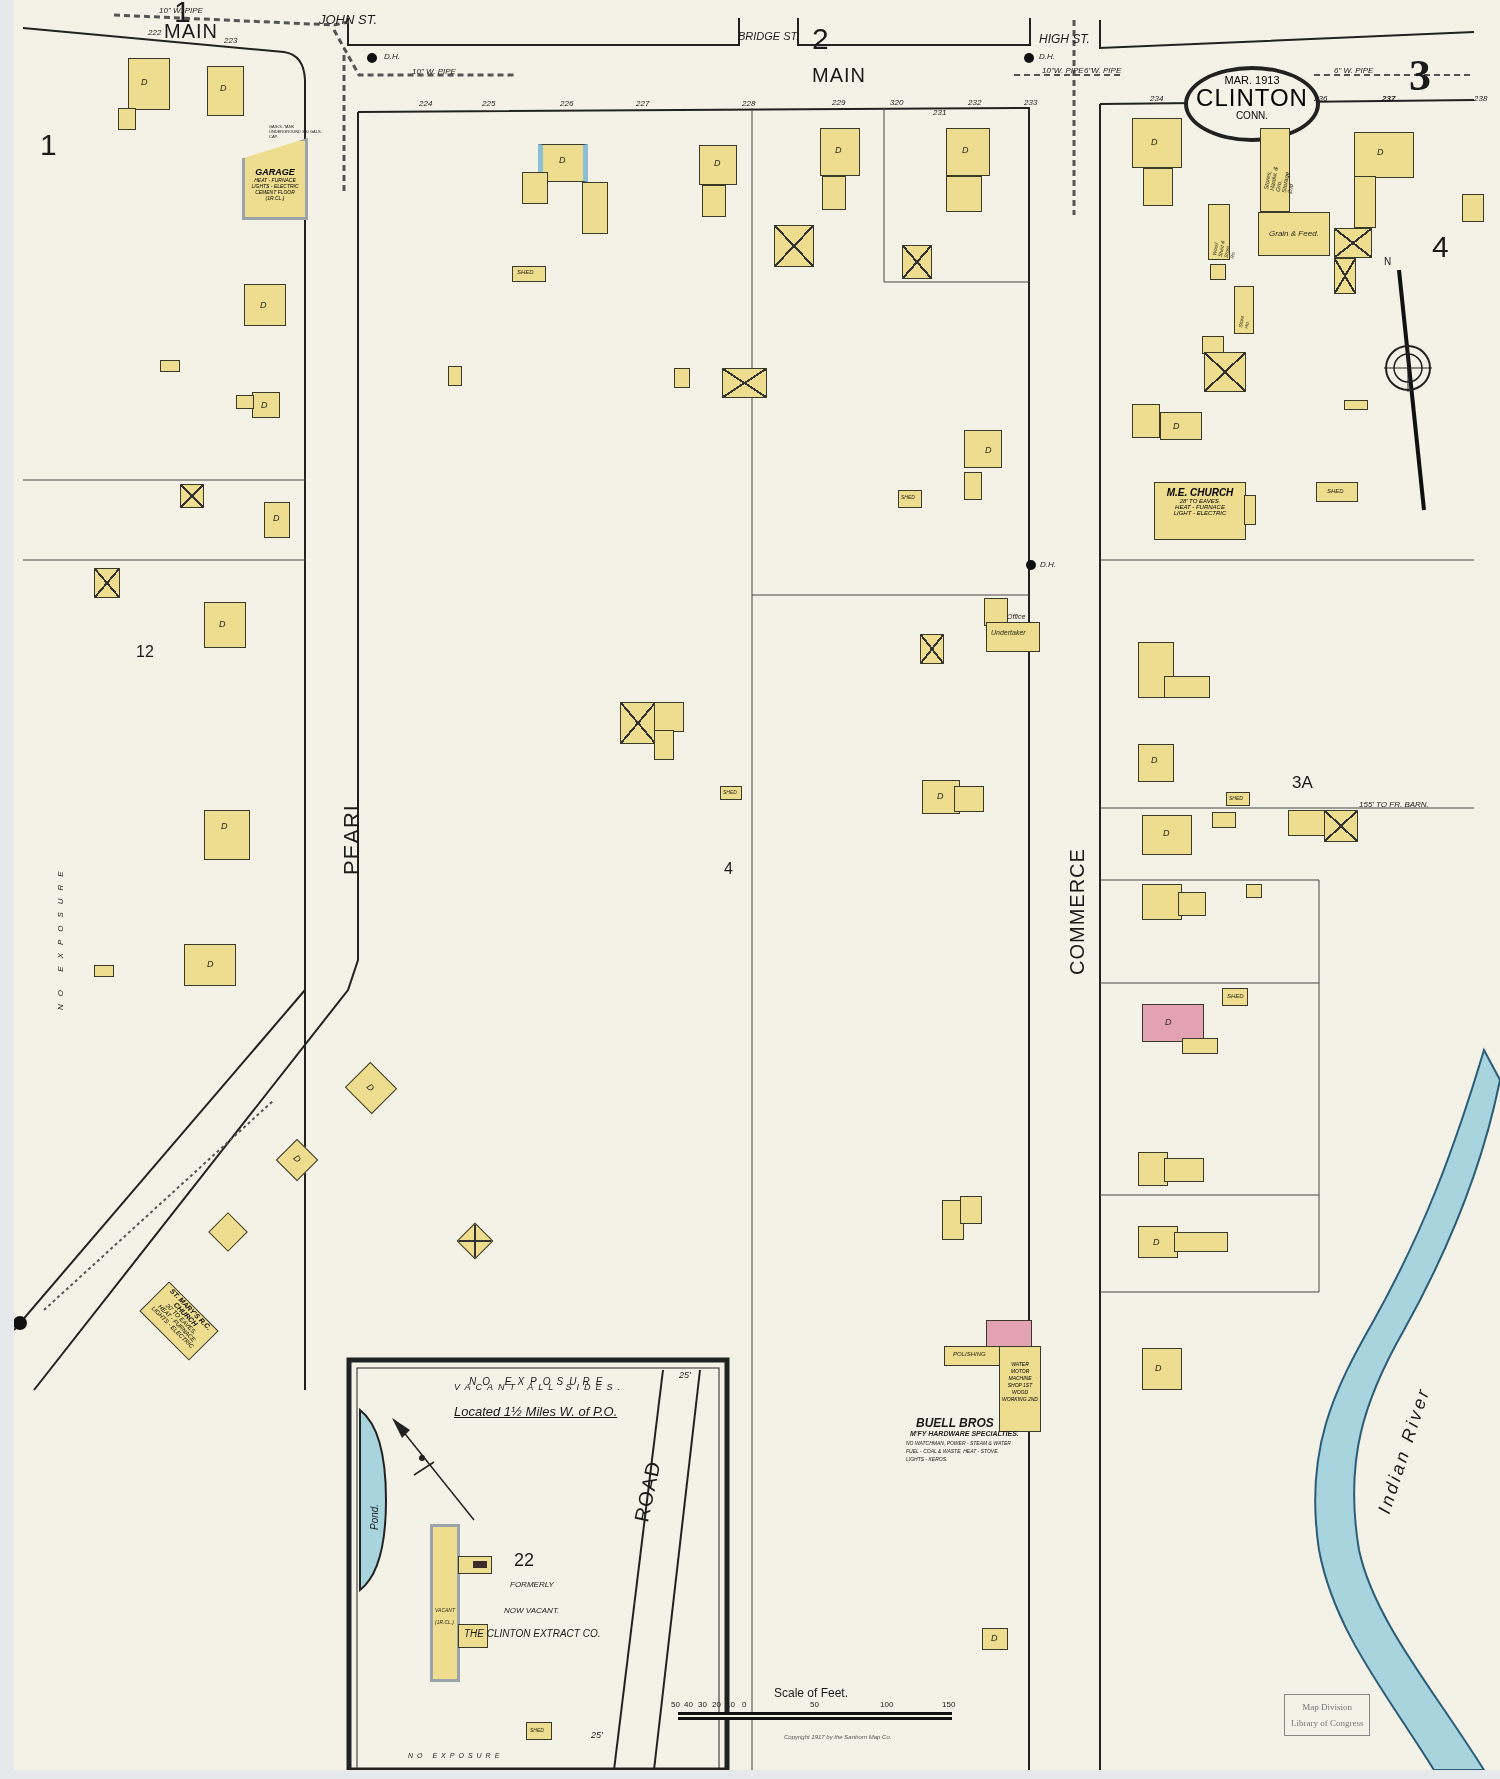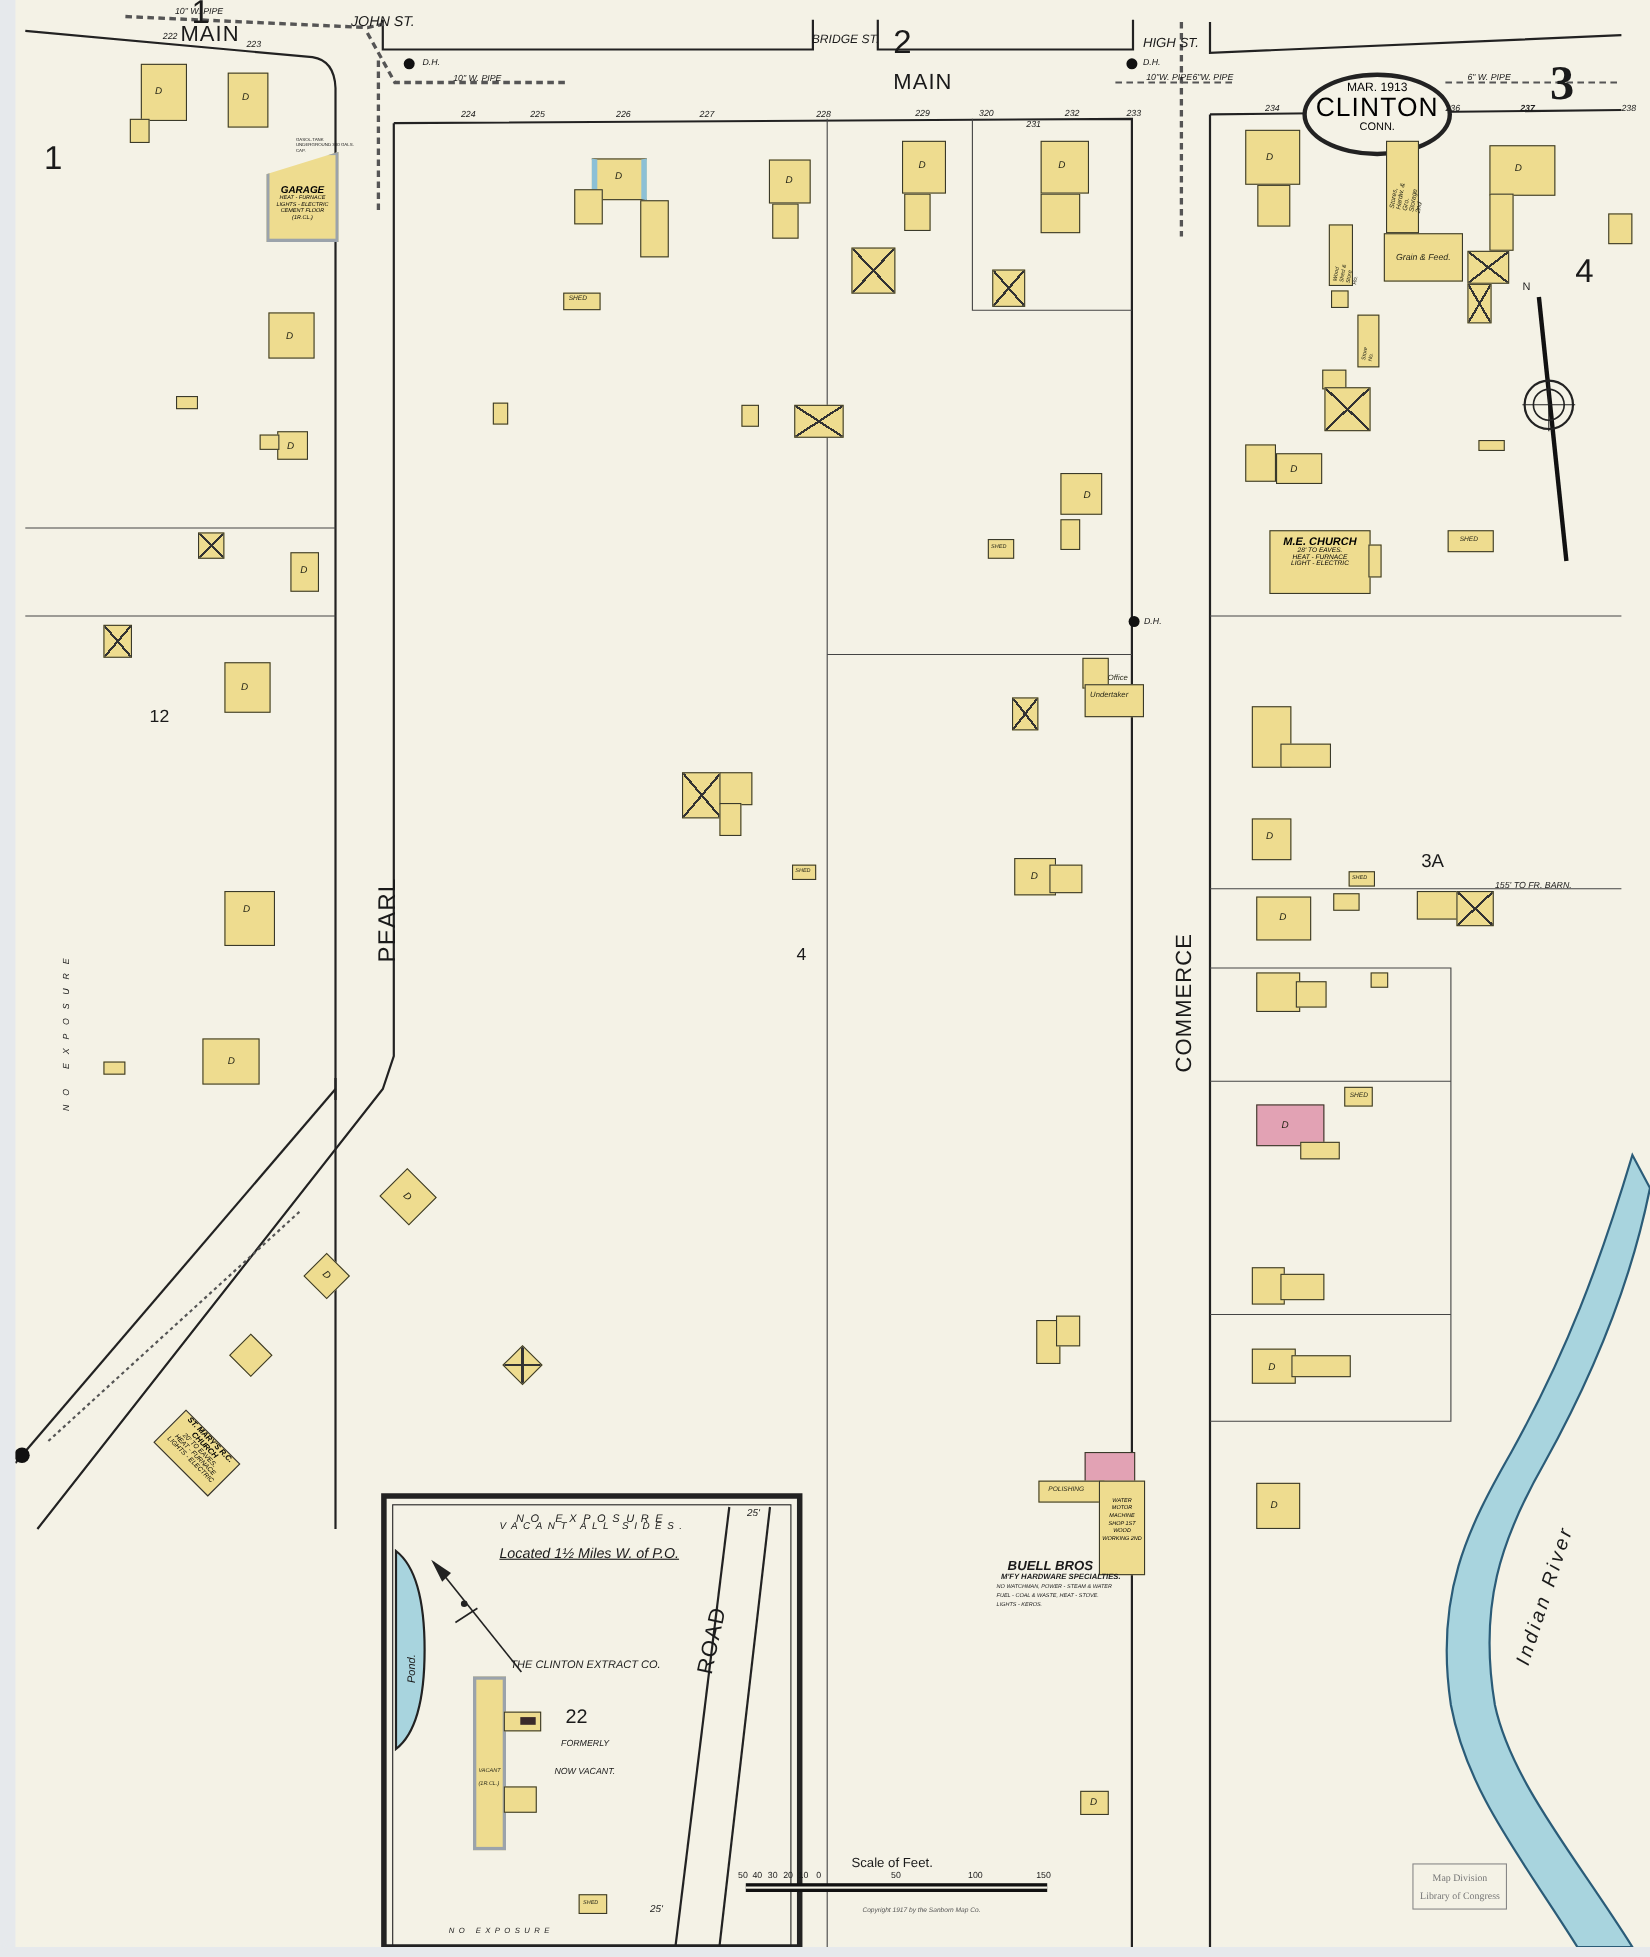--- a/index.html
+++ b/index.html
@@ -361,21 +361,21 @@
   <div class="txt tiny ital" style="left:577px;top:1730px;font-size:9px;">25'</div>
   <div class="bldg" style="left:416px;top:1524px;width:30px;height:158px;border:3px solid #9ba3ab;">
     <span class="blbl" style="left:2px;top:80px;font-size:5px;">VACANT</span>
     <span class="blbl" style="left:2px;top:92px;font-size:5px;">(1R.CL.)</span>
   </div>
   <div class="bldg" style="left:444px;top:1556px;width:34px;height:18px;">
       <span style="position:absolute;left:14px;top:4px;width:14px;height:7px;background:#3a2a2a;"></span>
     </div>
   <div class="bldg" style="left:444px;top:1624px;width:30px;height:24px;"></div>
   <div class="txt ital" style="left:496px;top:1580px;font-size:8px;">FORMERLY</div>
-  <div class="txt ital" style="left:450px;top:1508px;font-size:10px;">THE CLINTON EXTRACT CO.</div>
+  <div class="txt ital" style="left:450px;top:1628px;font-size:10px;">THE CLINTON EXTRACT CO.</div>
   <div class="txt ital" style="left:490px;top:1606px;font-size:8px;">NOW VACANT.</div>
   <div class="bldg" style="left:512px;top:1722px;width:26px;height:18px;">
       <span class="blbl" style="left:3px;top:4px;font-size:5px;">SHED</span>
     </div>
   <div class="txt small ital" style="left:394px;top:1752px;font-size:7px;letter-spacing:4px;">NO EXPOSURE</div>
 
   <div class="txt ital" style="left:42px;top:1010px;font-size:8px;letter-spacing:8px;transform:rotate(-90deg);transform-origin:left top;">NO EXPOSURE</div>
 
   <div class="txt ital" style="left:1360px;top:1510px;font-size:18px;letter-spacing:3px;transform:rotate(-72deg);transform-origin:left top;">Indian River</div>
 

